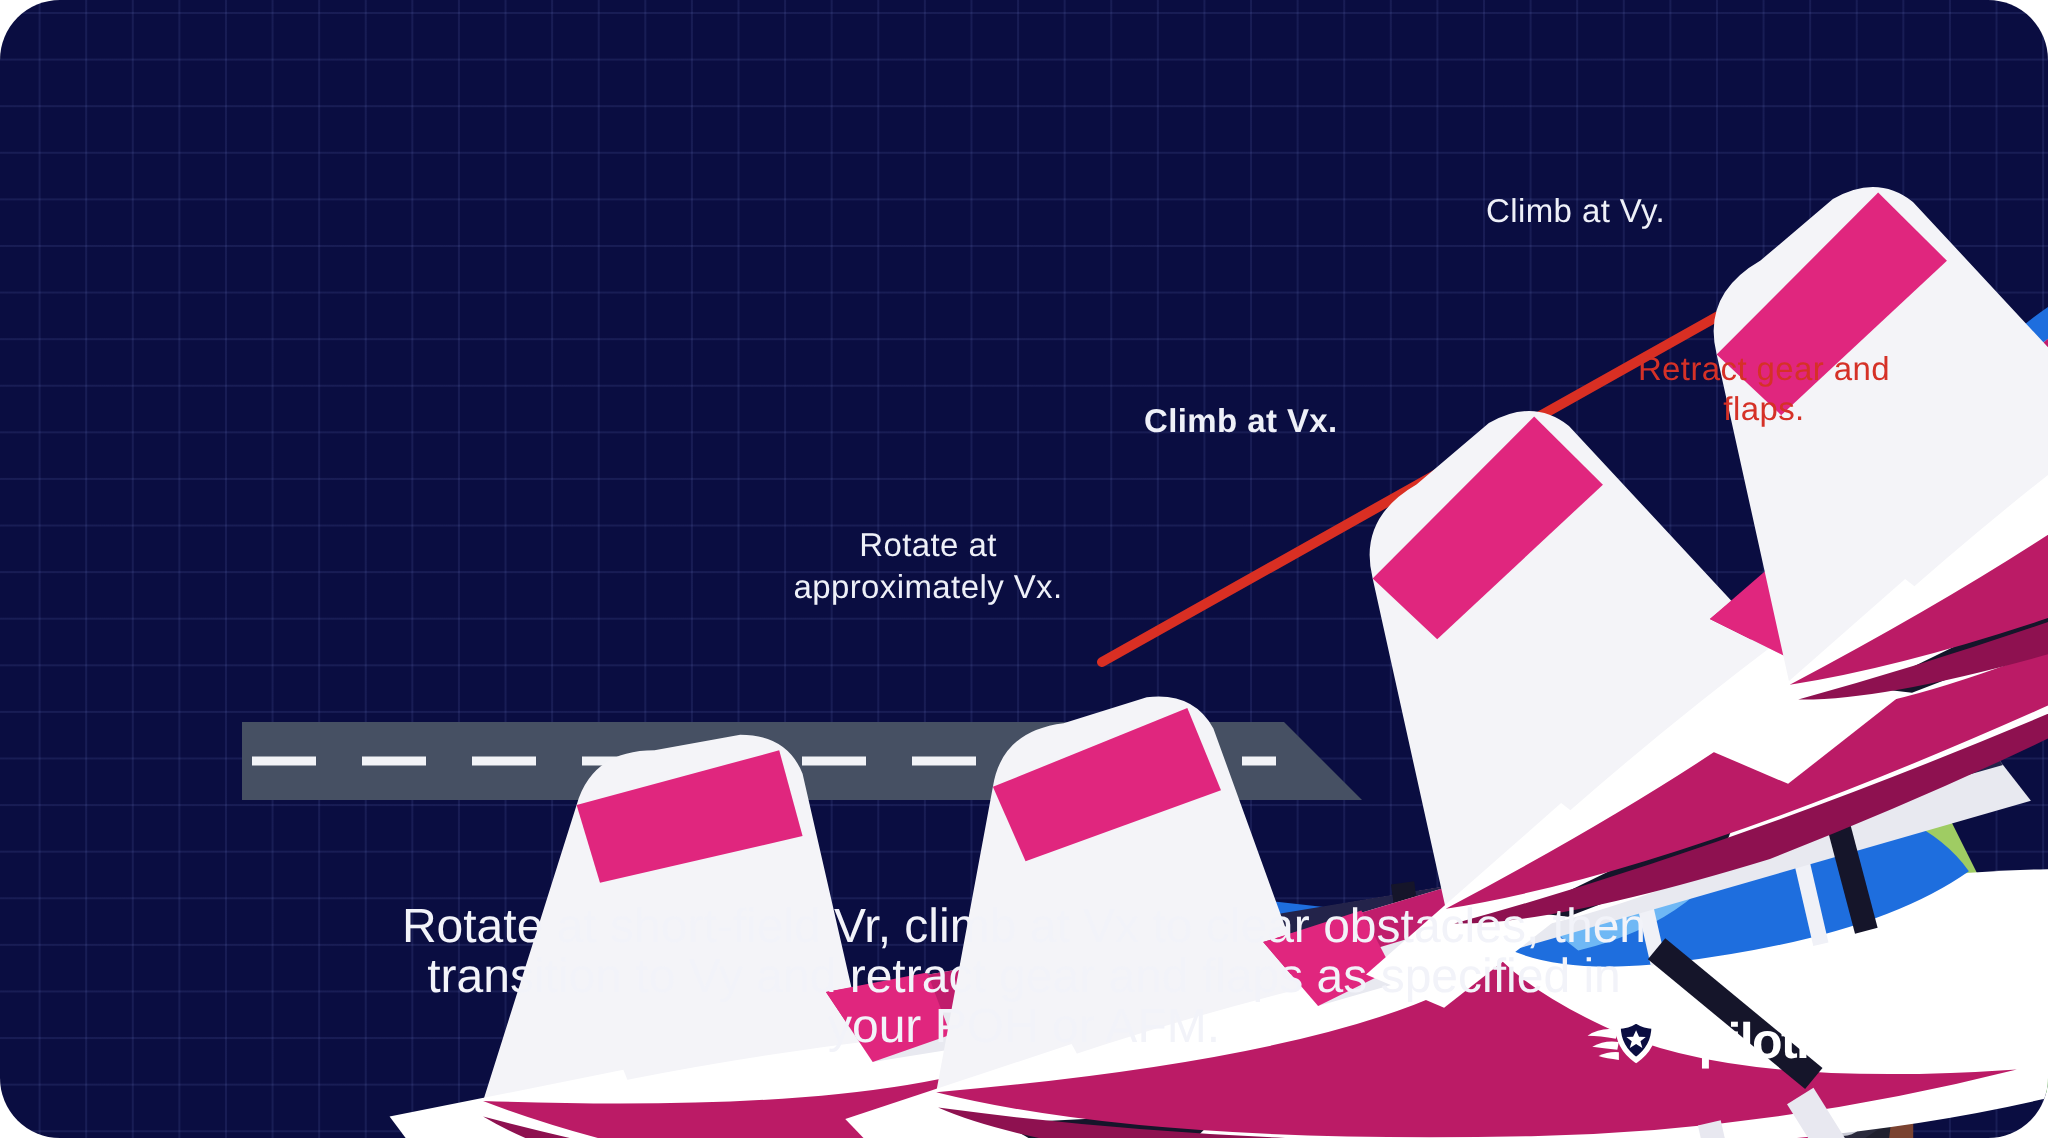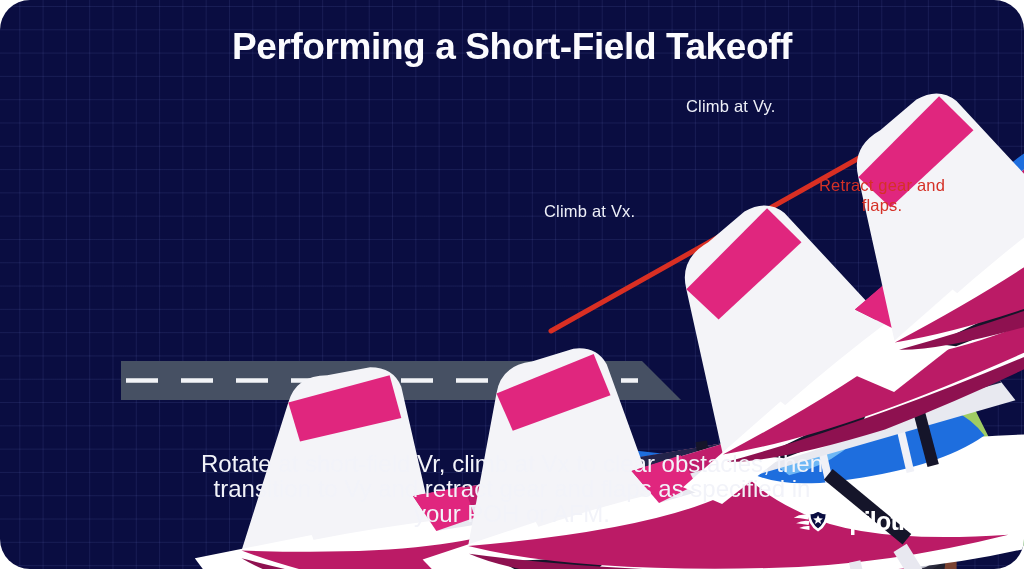--- a/index.html
+++ b/index.html
@@ -20,22 +20,22 @@
   .scene{position:absolute;inset:0;z-index:1;}
   .txt{position:absolute;z-index:2;color:#eef0f8;}
   .title{
     left:0;right:0;top:26px;
     text-align:center;
     font-size:37px;font-weight:700;letter-spacing:-0.4px;
     color:#fbfbfe;
   }
   .lbl{font-size:16.5px;line-height:21px;letter-spacing:0.2px;}
   .lbl-rotate{left:383px;top:263px;width:162px;text-align:center;}
-  .lbl-climb-vx{left:544px;top:201px;}
-  .lbl-climb-vy{left:686px;top:96px;}
+  .lbl-climb-vx{left:572px;top:201px;font-weight:bold;}
+  .lbl-climb-vy{left:743px;top:96px;}
   .lbl-retract{left:816px;top:175px;width:132px;text-align:center;color:#d53127;font-size:16.5px;line-height:20px;}
   .caption{
     left:0;right:0;top:451px;
     text-align:center;
     font-size:24px;line-height:25px;
     color:#f2f3f9;
   }
   .caption-inner{display:inline-block;max-width:640px;}
   .brand{
     position:absolute;z-index:2;
@@ -123,22 +123,22 @@
     </g>
 
     <line x1="551" y1="331" x2="868" y2="153" stroke="#d92f23" stroke-width="5" stroke-linecap="round"></line>
 
     <use href="#plane" transform="translate(187,313) scale(0.78)"></use>
     <use href="#plane" transform="translate(385,317) rotate(-7) scale(0.78)"></use>
     <use href="#plane" transform="translate(542,260) rotate(-30) scale(0.85)"></use>
     <use href="#plane" transform="translate(714,148) rotate(-30) scale(0.85)"></use>
   </svg>
 
-  <div class="txt title">Performing a Short-Field Takeoff</div>
 
+  <div class="txt lbl lbl-rotate">Rotate at approximately Vx.</div>
   <div class="txt lbl lbl-climb-vx">Climb at Vx.</div>
   <div class="txt lbl lbl-climb-vy">Climb at Vy.</div>
   <div class="txt lbl-retract lbl">Retract gear and flaps.</div>
 
   <div class="txt caption">
     <span class="caption-inner">Rotate at short-field Vr, climb at Vx to clear obstacles, then transition to Vy and retract gear and flaps as specified in your POH or AFM.</span>
   </div>
 
   <div class="brand">
     <svg width="36" height="30" viewBox="0 0 46 34" aria-hidden="true">

